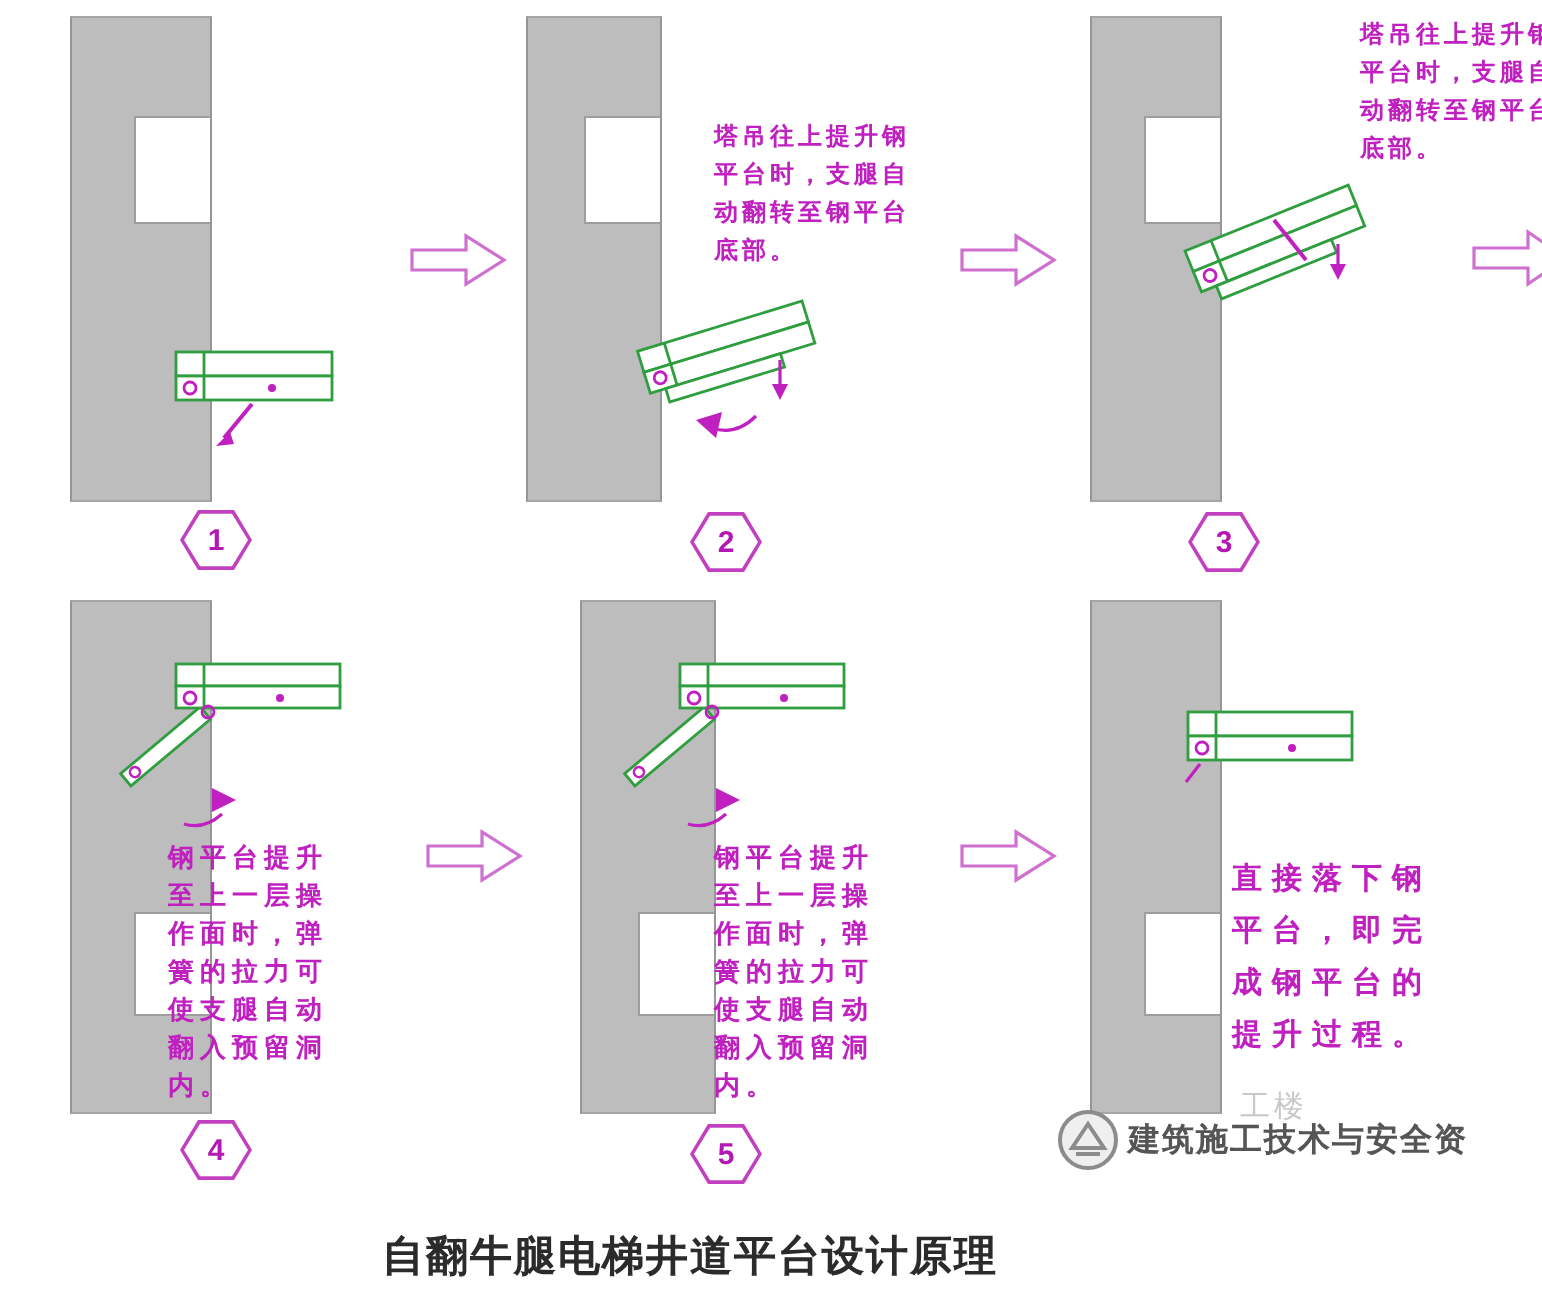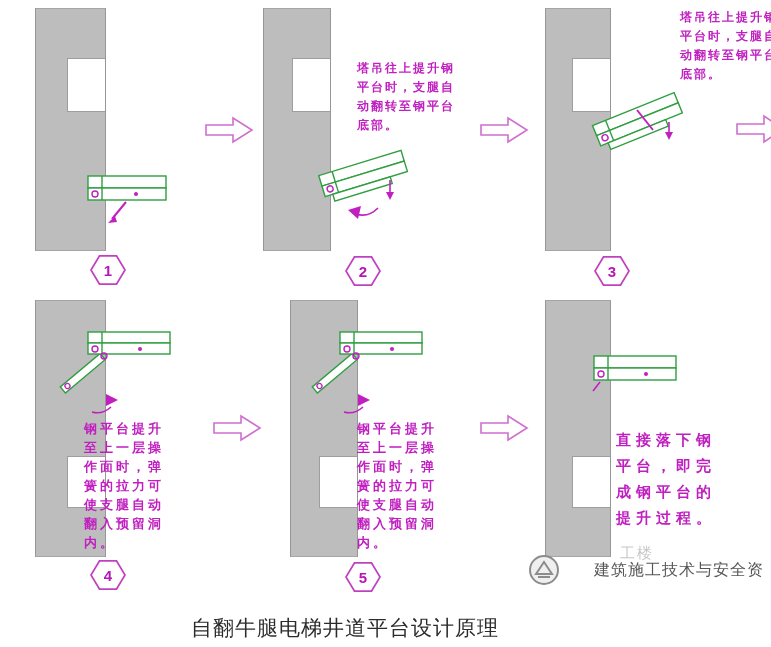--- a/index.html
+++ b/index.html
@@ -39,27 +39,26 @@
   .hex-border::after{
     content:"";position:absolute;inset:2px;background:#ffffff;
     clip-path:polygon(25% 3%,75% 3%,100% 50%,75% 97%,25% 97%,0 50%);
   }
   .hex-num{
     position:absolute;inset:0;display:flex;align-items:center;justify-content:center;
     font-size:15px;font-weight:bold;color:#b517b5;
   }
   .caption{
     position:absolute;left:0;top:614px;width:690px;text-align:center;
-    font-size:21px;letter-spacing:1px;color:#2b2b2b;
+    font-size:21px;letter-spacing:1px;color:#2b2b2b;font-weight:bold;
   }
   .wm-text{
-    position:absolute;left:564px;top:560px;font-size:16px;font-weight:normal;
+    position:absolute;left:564px;top:560px;font-size:16px;font-weight:bold;
     letter-spacing:1px;color:#555555;white-space:nowrap;
     text-shadow:1px 1px 0 #fff,-1px -1px 0 #fff,1px -1px 0 #fff,-1px 1px 0 #fff;
-    margin-left:30px;
   }
   .wm-faint{
     position:absolute;left:620px;top:544px;font-size:15px;color:#c8c8c8;
     letter-spacing:2px;white-space:nowrap;
   }
 </style>
 </head>
 <body>
 
 <main class="stage">

